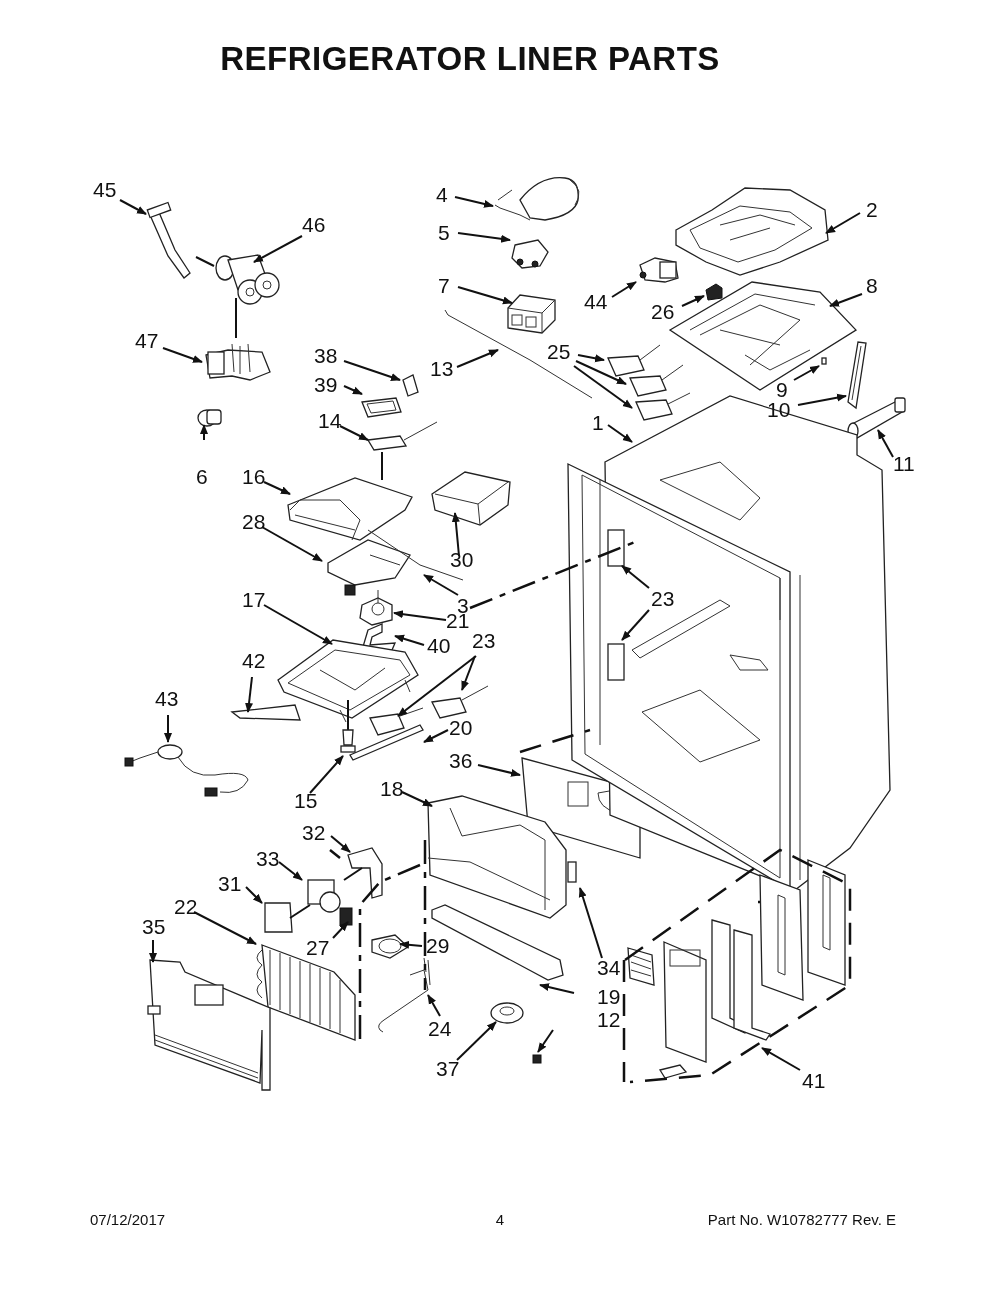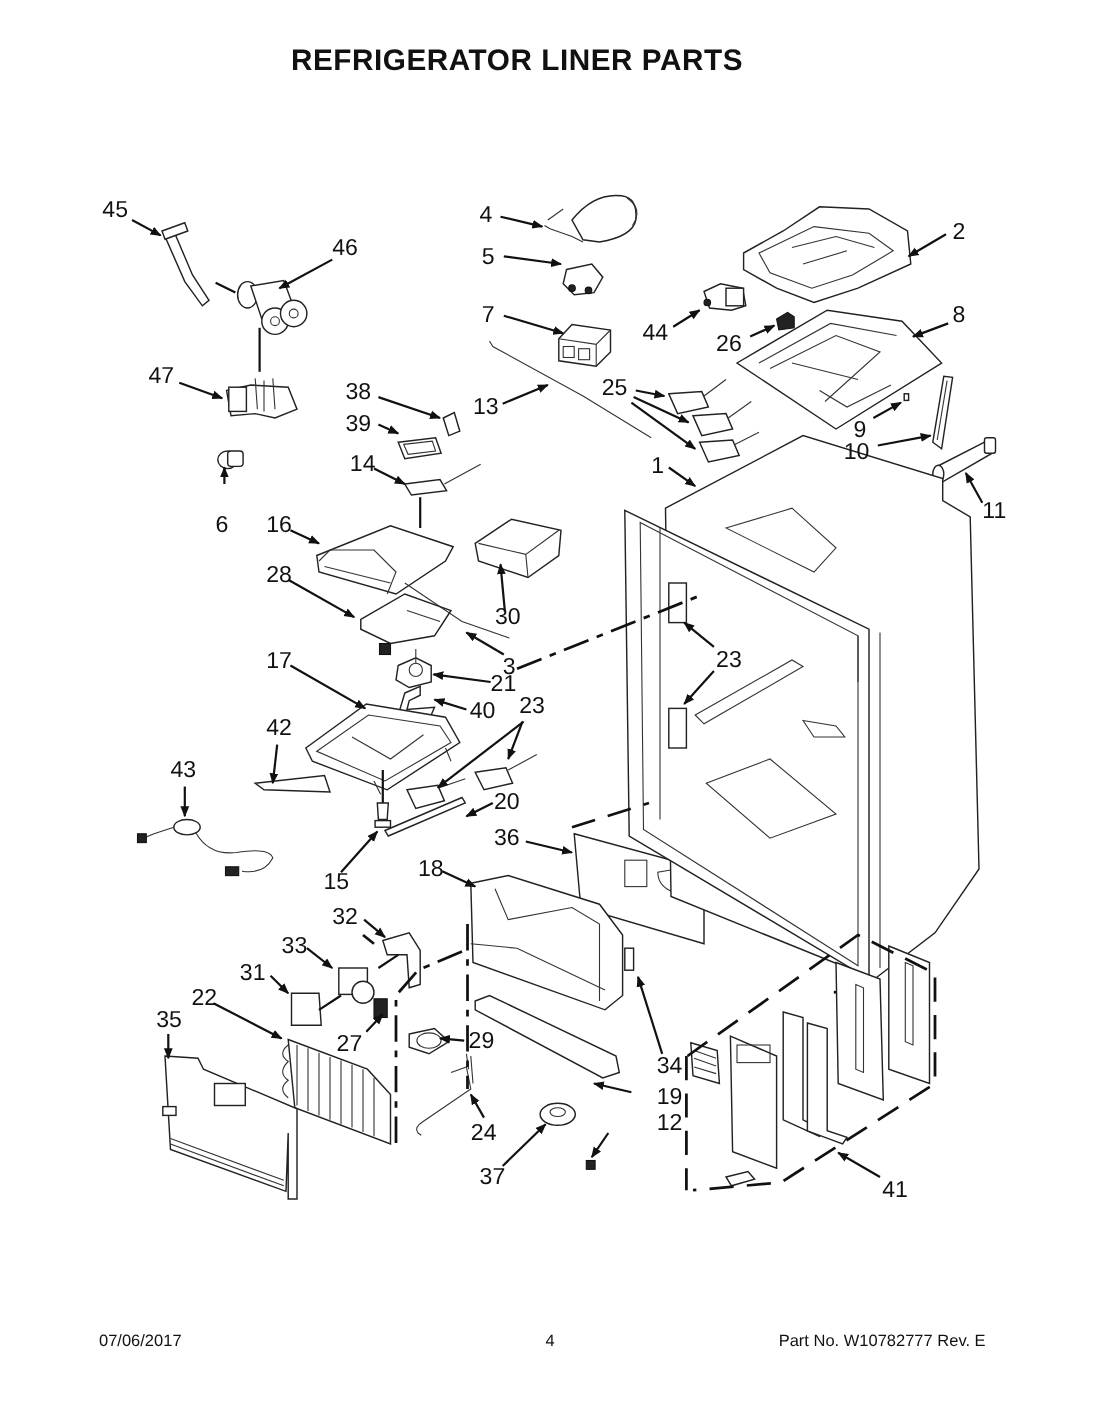--- a/index.html
+++ b/index.html
@@ -1,17 +1,17 @@
 <!DOCTYPE html>
 <html><head>
 <meta charset="utf-8">
 <style>
   html, body { margin: 0; padding: 0; background: #ffffff; }
   body { width: 1000px; height: 1294px; position: relative; overflow: hidden; font-family: "Liberation Sans", sans-serif; color: #111; }
-  .title { position: absolute; top: 40px; left: 0; width: 940px; text-align: center; font-size: 27px; font-weight: bold; letter-spacing: 0.5px; }
+  .title { position: absolute; top: 40px; left: 0; width: 940px; text-align: center; font-size: 33px; font-weight: bold; letter-spacing: 0.5px; }
   svg#diagram { position: absolute; left: 0; top: 0; }
   .callout { font-family: "Liberation Sans", sans-serif; font-size: 21px; fill: #111; }
   .footer { position: absolute; top: 1211px; font-size: 15px; }
   .footer-left { left: 90px; }
   .footer-center { left: 0; width: 1000px; text-align: center; top: 1211px; }
   .footer-right { right: 104px; }
   .part { fill: #fff; stroke: #222; stroke-width: 1.3; }
   .part-thin { fill: none; stroke: #333; stroke-width: 1; }
   .part-dark { fill: #222; stroke: #111; stroke-width: 1; }
   .leader { stroke: #111; stroke-width: 2; fill: none; }
@@ -413,15 +413,15 @@
     <text class="callout" x="426" y="953">29</text>
     <text class="callout" x="428" y="1036">24</text>
     <text class="callout" x="597" y="975">34</text>
     <text class="callout" x="597" y="1004">19</text>
     <text class="callout" x="597" y="1027">12</text>
     <text class="callout" x="436" y="1076">37</text>
     <text class="callout" x="802" y="1088">41</text>
   </g>
 </svg>
 
-<div class="footer footer-left">07/06/2017</div>
+<div class="footer footer-left">07/12/2017</div>
 <div class="footer footer-center">4</div>
 <div class="footer footer-right">Part No.  W10782777  Rev.  E</div>
 
 </body></html>

